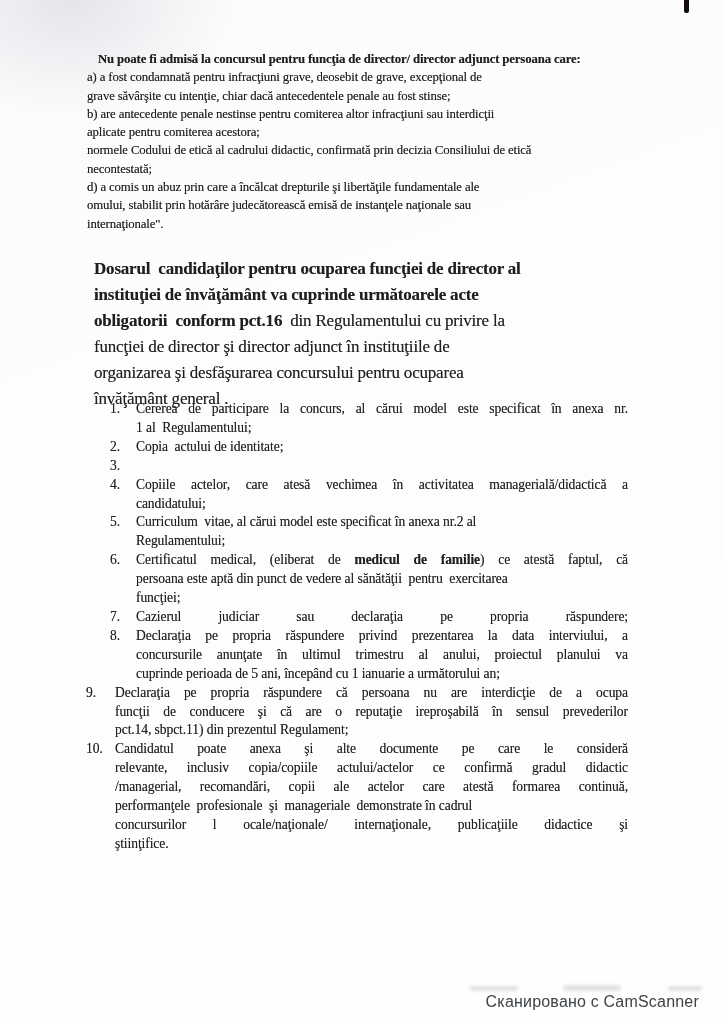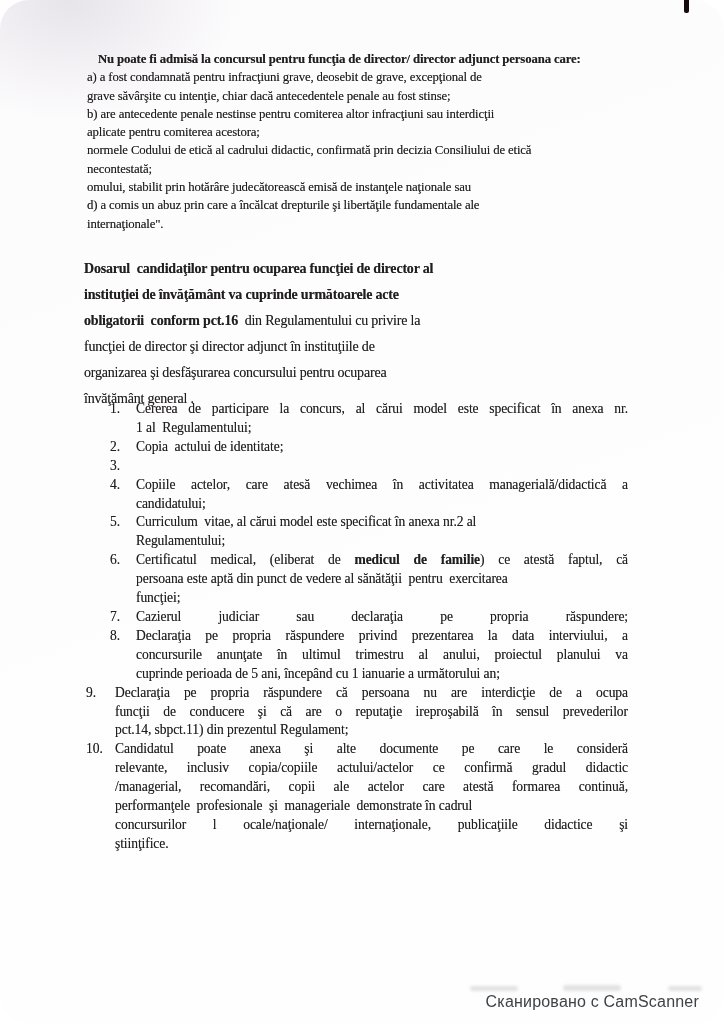--- a/index.html
+++ b/index.html
@@ -4,38 +4,37 @@
 <style>
   html,body{margin:0;padding:0;background:#ffffff;}
   .page{
     position:relative;
     width:724px;height:1024px;
     background:linear-gradient(160deg,#fcfbfc 0%,#fdfdfd 30%,#fefefe 100%);
     overflow:hidden;
     font-family:"Liberation Serif", serif;
     color:var(--ink,#201e1f);
     text-shadow:0 0 .4px rgba(25,22,24,.5);
-    border-radius:29px;
   }
   
   .corner-shadow{position:absolute;left:0;top:0;width:250px;height:130px;
     background:radial-gradient(ellipse at 28% 0%, rgba(186,180,196,.32), rgba(186,180,196,0) 65%);}
   .mark-bar{position:absolute;left:684px;top:0;width:5px;height:13px;background:#170a0e;border-radius:0 0 2px 2px;}
   .smudge{position:absolute;background:rgba(140,140,146,.24);border-radius:3px;filter:blur(1.5px);}
   .smudge.s1{left:470px;top:986px;width:48px;height:5px;}
   .smudge.s2{left:563px;top:985px;width:58px;height:6px;}
   .smudge.s3{left:668px;top:986px;width:34px;height:5px;}
 
   
   .notice{position:absolute;left:87px;top:50px;font-size:12.8px;line-height:18.3px;letter-spacing:-.15px;}
   .nline{white-space:pre;}
   .nline.b{font-weight:bold;padding-left:11px;}
 
   
-  .heading{position:absolute;left:84px;top:256px;font-size:14px;line-height:26px;letter-spacing:-.2px;}
+  .heading{position:absolute;left:94px;top:256px;font-size:17px;line-height:26px;letter-spacing:-.2px;}
   .hline{white-space:pre;}
   .hline .seg-bold{font-weight:bold;}
   .hline .seg-italic{}
 
   
   .reqlist{position:absolute;left:0;top:400px;width:724px;font-size:13.6px;letter-spacing:-.1px;}
   .item{display:flex;align-items:flex-start;}
   .item .num{flex:0 0 26px;margin-left:110px;line-height:18.9px;}
   .item.outdent .num{flex:0 0 29px;margin-left:86px;}
   .item .txt{width:492px;}
@@ -57,22 +56,22 @@
   <div class="mark-bar"></div>
 
   <div class="notice">
       <div class="nline b">Nu poate fi admisă la concursul pentru funcţia de director/ director adjunct persoana care:</div>
       <div class="nline">a) a fost condamnată pentru infracţiuni grave, deosebit de grave, excepţional de</div>
       <div class="nline">grave săvârşite cu intenţie, chiar dacă antecedentele penale au fost stinse;</div>
       <div class="nline">b) are antecedente penale nestinse pentru comiterea altor infracţiuni sau interdicţii</div>
       <div class="nline">aplicate pentru comiterea acestora;</div>
       <div class="nline">normele Codului de etică al cadrului didactic, confirmată prin decizia Consiliului de etică</div>
       <div class="nline">necontestată;</div>
+      <div class="nline">d) a comis un abuz prin care a încălcat drepturile şi libertăţile fundamentale ale</div>
       <div class="nline">omului, stabilit prin hotărâre judecătorească emisă de instanţele naţionale sau</div>
-      <div class="nline">d) a comis un abuz prin care a încălcat drepturile şi libertăţile fundamentale ale</div>
       <div class="nline">internaţionale".</div>
     </div>
 
   <div class="heading">
       <div class="hline"><span class="seg-bold">Dosarul  candidaţilor pentru ocuparea funcţiei de director al</span></div>
       <div class="hline"><span class="seg-bold">instituţiei de învăţământ va cuprinde următoarele acte</span></div>
       <div class="hline"><span class="seg-bold">obligatorii  conform pct.16</span><span class="seg-normal">  din </span><span class="seg-italic">Regulamentului cu privire la</span></div>
       <div class="hline"><span class="seg-italic">funcţiei de director şi director adjunct în instituţiile de</span></div>
       <div class="hline"><span class="seg-italic">organizarea şi desfăşurarea concursului pentru ocuparea</span></div>
       <div class="hline"><span class="seg-italic">învăţământ general .</span></div>

